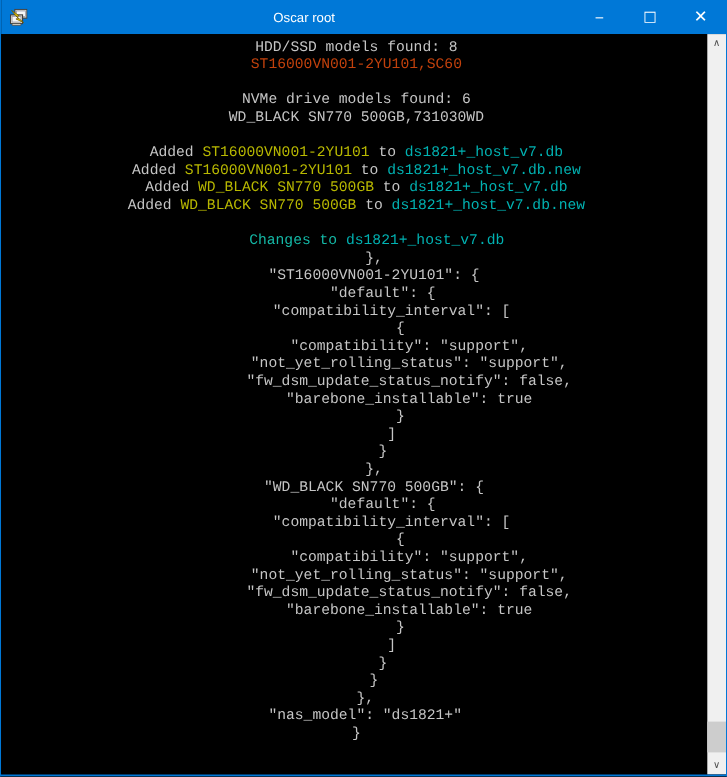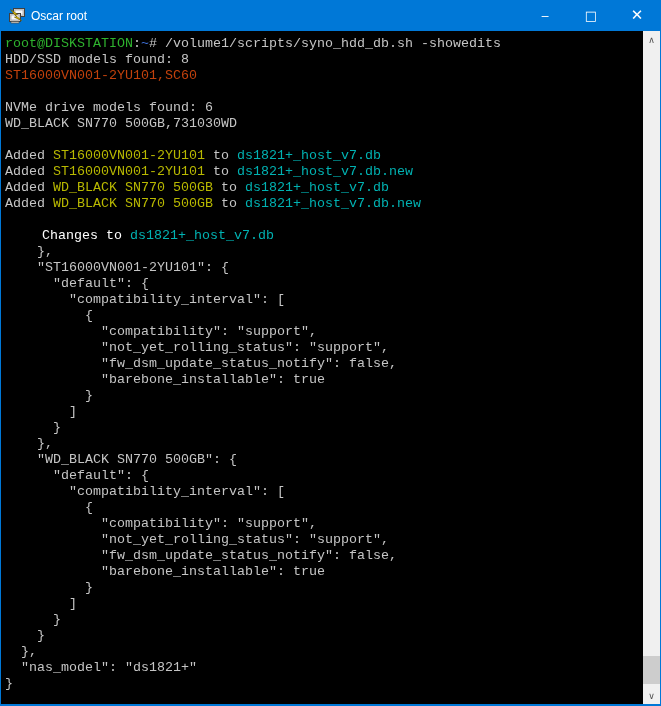--- a/index.html
+++ b/index.html
@@ -7,20 +7,21 @@
   .window {
     width: 661px;
     height: 706px;
     position: relative;
     background: #000;
     border-left: 1px solid #0078D7;
     border-right: 1px solid #0078D7;
     border-bottom: 2px solid #0078D7;
     font-family: "Liberation Sans", sans-serif;
     overflow: hidden;
+    text-align: center;
   }
   .titlebar {
     height: 31px;
     background: #0078D7;
     display: flex;
     align-items: center;
     color: #fff;
   }
   .app-icon {
     width: 16px; height: 16px;
@@ -109,33 +110,32 @@
         <span class="glyph glyph-max">□</span>
       </div>
       <div class="cbtn">
         <span class="glyph glyph-close">✕</span>
       </div>
     </div>
   </div>
 
   <div class="body">
     <div class="terminal" id="terminal">
-        <div class="term-line"><span style="color: rgb(46, 178, 46);">root@DISKSTATION</span><span style="color: rgb(197, 197, 197);">:</span><span style="color: rgb(62, 112, 216);">~</span><span style="color: rgb(197, 197, 197);"># /volume1/scripts/syno_hdd_db.sh -showedits</span></div>
         <div class="term-line"><span style="color: rgb(197, 197, 197);">HDD/SSD models found: 8</span></div>
         <div class="term-line"><span style="color: #c2410c;">ST16000VN001-2YU101,SC60</span></div>
         <div class="term-line">&nbsp;</div>
         <div class="term-line"><span style="color: rgb(197, 197, 197);">NVMe drive models found: 6</span></div>
         <div class="term-line"><span style="color: rgb(197, 197, 197);">WD_BLACK SN770 500GB,731030WD</span></div>
         <div class="term-line">&nbsp;</div>
         <div class="term-line"><span style="color: rgb(197, 197, 197);">Added </span><span style="color: rgb(184, 184, 0);">ST16000VN001-2YU101</span><span style="color: rgb(197, 197, 197);"> to </span><span style="color: rgb(0, 178, 178);">ds1821+_host_v7.db</span></div>
         <div class="term-line"><span style="color: rgb(197, 197, 197);">Added </span><span style="color: rgb(184, 184, 0);">ST16000VN001-2YU101</span><span style="color: rgb(197, 197, 197);"> to </span><span style="color: rgb(0, 178, 178);">ds1821+_host_v7.db.new</span></div>
         <div class="term-line"><span style="color: rgb(197, 197, 197);">Added </span><span style="color: rgb(184, 184, 0);">WD_BLACK SN770 500GB</span><span style="color: rgb(197, 197, 197);"> to </span><span style="color: rgb(0, 178, 178);">ds1821+_host_v7.db</span></div>
         <div class="term-line"><span style="color: rgb(197, 197, 197);">Added </span><span style="color: rgb(184, 184, 0);">WD_BLACK SN770 500GB</span><span style="color: rgb(197, 197, 197);"> to </span><span style="color: rgb(0, 178, 178);">ds1821+_host_v7.db.new</span></div>
         <div class="term-line">&nbsp;</div>
-        <div class="term-line"><span style="color: #ffffff; margin-left: 37px;">Changes to </span><span style="color: rgb(0, 178, 178);">ds1821+_host_v7.db</span></div>
+        <div class="term-line"><span style="color: #14b8a6; margin-left: 37px;">Changes to </span><span style="color: rgb(0, 178, 178);">ds1821+_host_v7.db</span></div>
         <div class="term-line"><span style="color: rgb(197, 197, 197);">    },</span></div>
         <div class="term-line"><span style="color: rgb(197, 197, 197);">    "ST16000VN001-2YU101": {</span></div>
         <div class="term-line"><span style="color: rgb(197, 197, 197);">      "default": {</span></div>
         <div class="term-line"><span style="color: rgb(197, 197, 197);">        "compatibility_interval": [</span></div>
         <div class="term-line"><span style="color: rgb(197, 197, 197);">          {</span></div>
         <div class="term-line"><span style="color: rgb(197, 197, 197);">            "compatibility": "support",</span></div>
         <div class="term-line"><span style="color: rgb(197, 197, 197);">            "not_yet_rolling_status": "support",</span></div>
         <div class="term-line"><span style="color: rgb(197, 197, 197);">            "fw_dsm_update_status_notify": false,</span></div>
         <div class="term-line"><span style="color: rgb(197, 197, 197);">            "barebone_installable": true</span></div>
         <div class="term-line"><span style="color: rgb(197, 197, 197);">          }</span></div>

